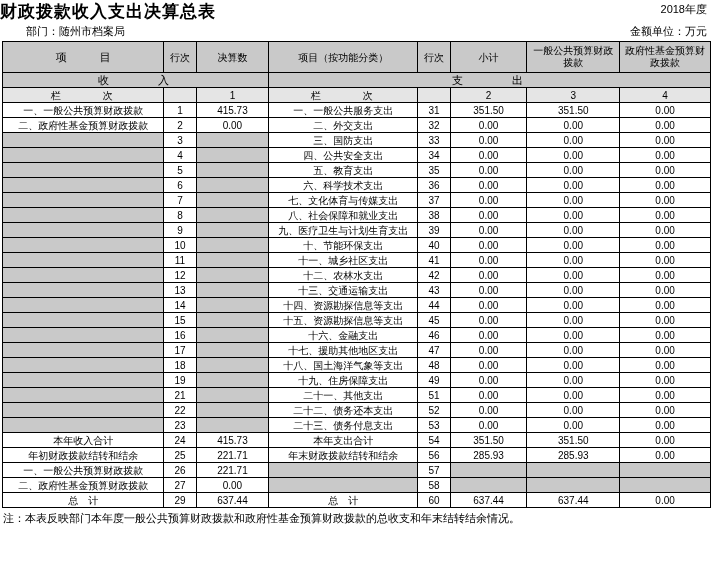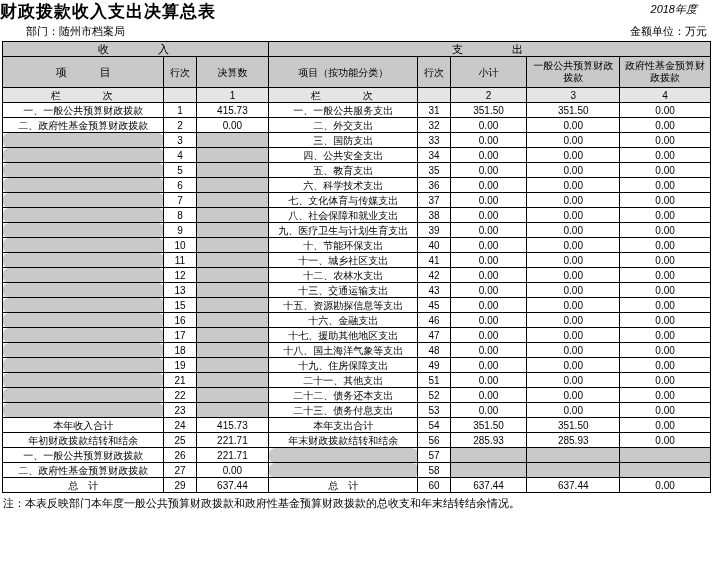--- a/index.html
+++ b/index.html
@@ -17,24 +17,23 @@
     font-family:"Liberation Serif","DejaVu Serif",serif;
     font-weight:bold;
     font-size:17px;
     letter-spacing:1px;
     padding-top:2px;
     height:22px;
     line-height:20px;
   }
   .year{
     position:absolute;
-    right:16px;top:2px;
+    right:6px;top:2px;
     font-size:11px;
     color:#000;
-    font-style:italic;
   }
   .subhead{
     display:flex;
     justify-content:space-between;
     font-size:11px;
     padding:0 6px 2px 2px;
     height:15px;
     line-height:14px;
     margin-left:24px;
   }
@@ -51,21 +50,21 @@
     height:14px;
     line-height:13px;
     text-align:center;
     vertical-align:middle;
     font-weight:normal;
     overflow:hidden;
     white-space:nowrap;
   }
   .grayhdr{background:#c9c9c9;}
   .shade{background:#c9c9c9;}
-  .lbl-left{text-align:left;padding-left:3px;border-radius:6px;}
+  .lbl-left{text-align:left;padding-left:3px;}
   .num{text-align:right;padding-right:4px;}
   .bold{font-weight:bold;margin-left:27px;}
   .hdr-big{font-size:11px;letter-spacing:4px;}
   .hdr-mid{font-size:11px;}
   .colnum{background:#e5e5e5;}
   .note{
     font-size:11px;
     padding:3px 0 0 3px;
     line-height:14px;
   }
@@ -89,33 +88,33 @@
       <col style="width:160px">
       <col style="width:32px">
       <col style="width:72px">
       <col style="width:148px">
       <col style="width:32px">
       <col style="width:76px">
       <col style="width:92px">
       <col style="width:90px">
     </colgroup>
     <tbody>
-      <tr>
-        <td class="grayhdr hdr-big" colspan="3">收　　　入</td>
-        <td class="grayhdr hdr-big" colspan="5">支　　　出</td>
-      </tr>
       <tr style="height:30px;">
         <td class="grayhdr hdr-mid" style="height:30px;">项　　　目</td>
         <td class="grayhdr">行次</td>
         <td class="grayhdr">决算数</td>
         <td class="grayhdr">项目（按功能分类）</td>
         <td class="grayhdr">行次</td>
         <td class="grayhdr">小计</td>
         <td class="grayhdr" style="white-space:normal;line-height:12px;padding:0 2px;">一般公共预算财政拨款</td>
         <td class="grayhdr" style="white-space:normal;line-height:12px;padding:0 2px;">政府性基金预算财政拨款</td>
+      </tr>
+      <tr>
+        <td class="grayhdr hdr-big" colspan="3">收　　　入</td>
+        <td class="grayhdr hdr-big" colspan="5">支　　　出</td>
       </tr>
       <tr>
         <td class="colnum sp2">栏　　　次</td>
         <td class="colnum"></td>
         <td class="colnum">1</td>
         <td class="colnum sp2">栏　　　次</td>
         <td class="colnum"></td>
         <td class="colnum">2</td>
         <td class="colnum">3</td>
         <td class="colnum">4</td>
@@ -247,20 +246,30 @@
           <td class="">13</td>
           <td class="num shade"></td>
           <td class="lbl-left">十三、交通运输支出</td>
           <td class="">43</td>
           <td class="num">0.00</td>
           <td class="num">0.00</td>
           <td class="num">0.00</td>
         </tr>
         <tr>
           <td class="lbl-left shade"></td>
+          <td class="">14</td>
+          <td class="num shade"></td>
+          <td class="lbl-left">十四、资源勘探信息等支出</td>
+          <td class="">44</td>
+          <td class="num">0.00</td>
+          <td class="num">0.00</td>
+          <td class="num">0.00</td>
+        </tr>
+        <tr>
+          <td class="lbl-left shade"></td>
           <td class="">15</td>
           <td class="num shade"></td>
           <td class="lbl-left">十五、资源勘探信息等支出</td>
           <td class="">45</td>
           <td class="num">0.00</td>
           <td class="num">0.00</td>
           <td class="num">0.00</td>
         </tr>
         <tr>
           <td class="lbl-left shade"></td>

